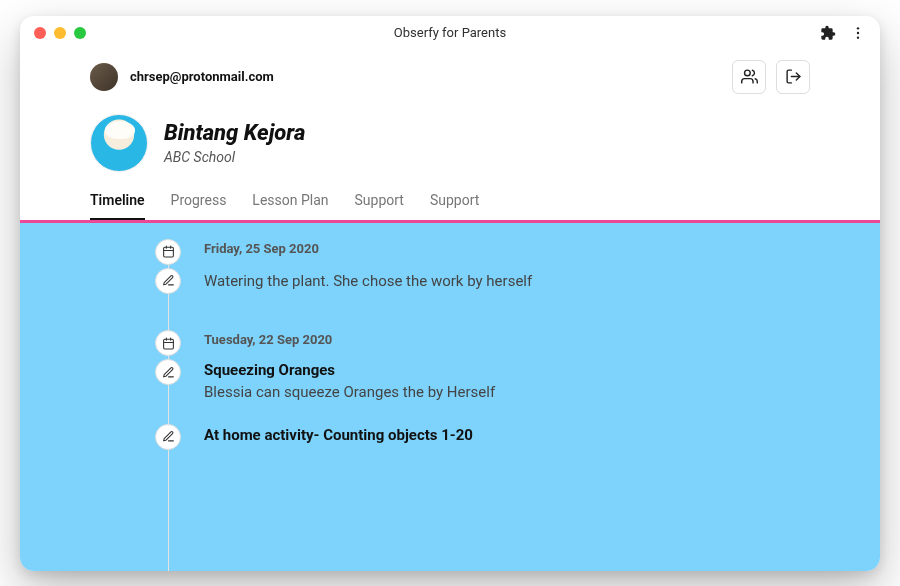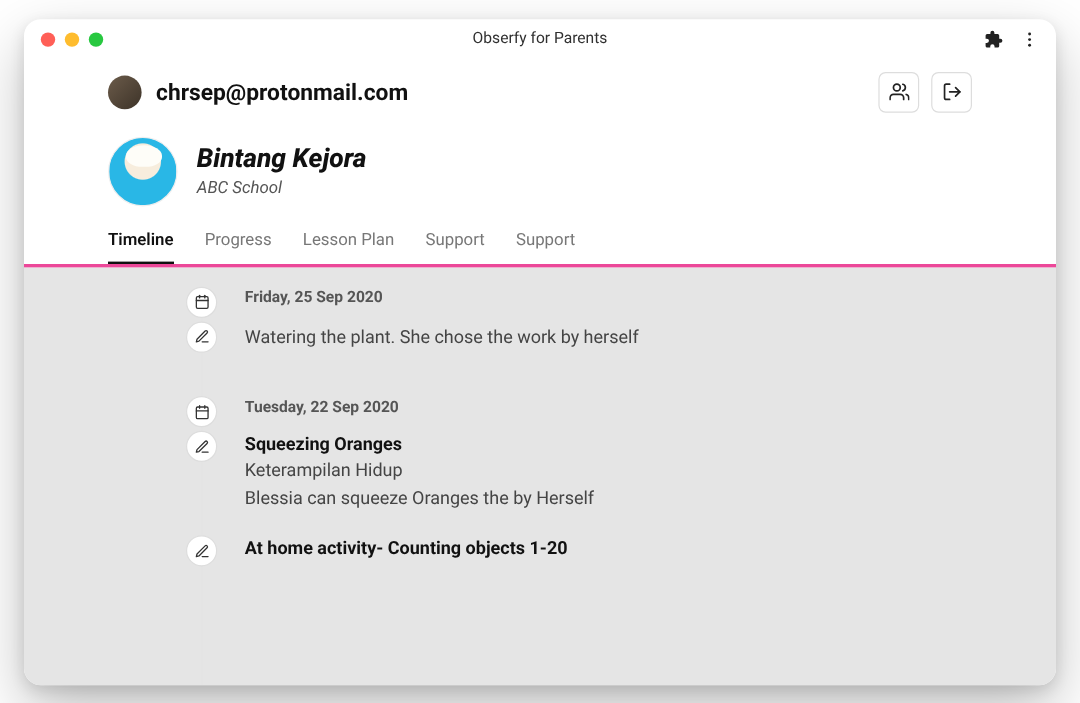--- a/index.html
+++ b/index.html
@@ -60,21 +60,21 @@
     display: flex;
     align-items: center;
     padding: 10px 70px 6px 70px;
     gap: 12px;
   }
   .user-avatar {
     width: 28px; height: 28px; border-radius: 50%;
     background: linear-gradient(135deg,#6b5b4a,#3d3328);
     flex-shrink: 0;
   }
-  .user-email { font-weight: 700; font-size: 19px; color: #111; }
+  .user-email { font-weight: 700; font-size: 13px; color: #111; }
   .header-actions { margin-left: auto; display: flex; gap: 10px; }
   .icon-btn {
     width: 34px; height: 34px;
     border: 1px solid #ddd;
     border-radius: 6px;
     background: #fff;
     display: flex; align-items: center; justify-content: center;
     cursor: pointer;
   }
   .student-row {
@@ -113,21 +113,21 @@
     color: #777;
     padding-bottom: 10px;
     cursor: pointer;
     border-bottom: 2.5px solid transparent;
   }
   .tab.active { color: #111; font-weight: 600; border-bottom-color: #111; }
   .timeline-wrap {
     flex: 1;
     overflow: hidden;
     padding: 18px 70px 0 70px;
-    background: #e5e5e5;
+    background: #7dd3fc;
   }
   .timeline {
     position: relative;
     margin-left: 78px;
   }
   .vline {
     position: absolute;
     left: 0px;
     top: 0;
     bottom: -200px;
@@ -262,21 +262,20 @@
             <div class="tl-date">Tuesday, 22 Sep 2020</div>
           </div>
           <div class="tl-item">
             <div class="tl-badge">
               <svg width="13" height="13" viewBox="0 0 24 24" fill="none" stroke="#333" stroke-width="2" stroke-linecap="round" stroke-linejoin="round">
                 <path d="M12 20h9"></path>
                 <path d="M16.5 3.5a2.12 2.12 0 0 1 3 3L7 19l-4 1 1-4z"></path>
               </svg>
             </div>
             <div class="tl-title">Squeezing Oranges</div>
-            <div class="tl-sub">Keterampilan Hidup</div>
             <div class="tl-sub">Blessia can squeeze Oranges the by Herself</div>
           </div>
           <div class="tl-item" style="margin-bottom: 0px;">
             <div class="tl-badge">
               <svg width="13" height="13" viewBox="0 0 24 24" fill="none" stroke="#333" stroke-width="2" stroke-linecap="round" stroke-linejoin="round">
                 <path d="M12 20h9"></path>
                 <path d="M16.5 3.5a2.12 2.12 0 0 1 3 3L7 19l-4 1 1-4z"></path>
               </svg>
             </div>
             <div class="tl-title">At home activity- Counting objects 1-20</div>

